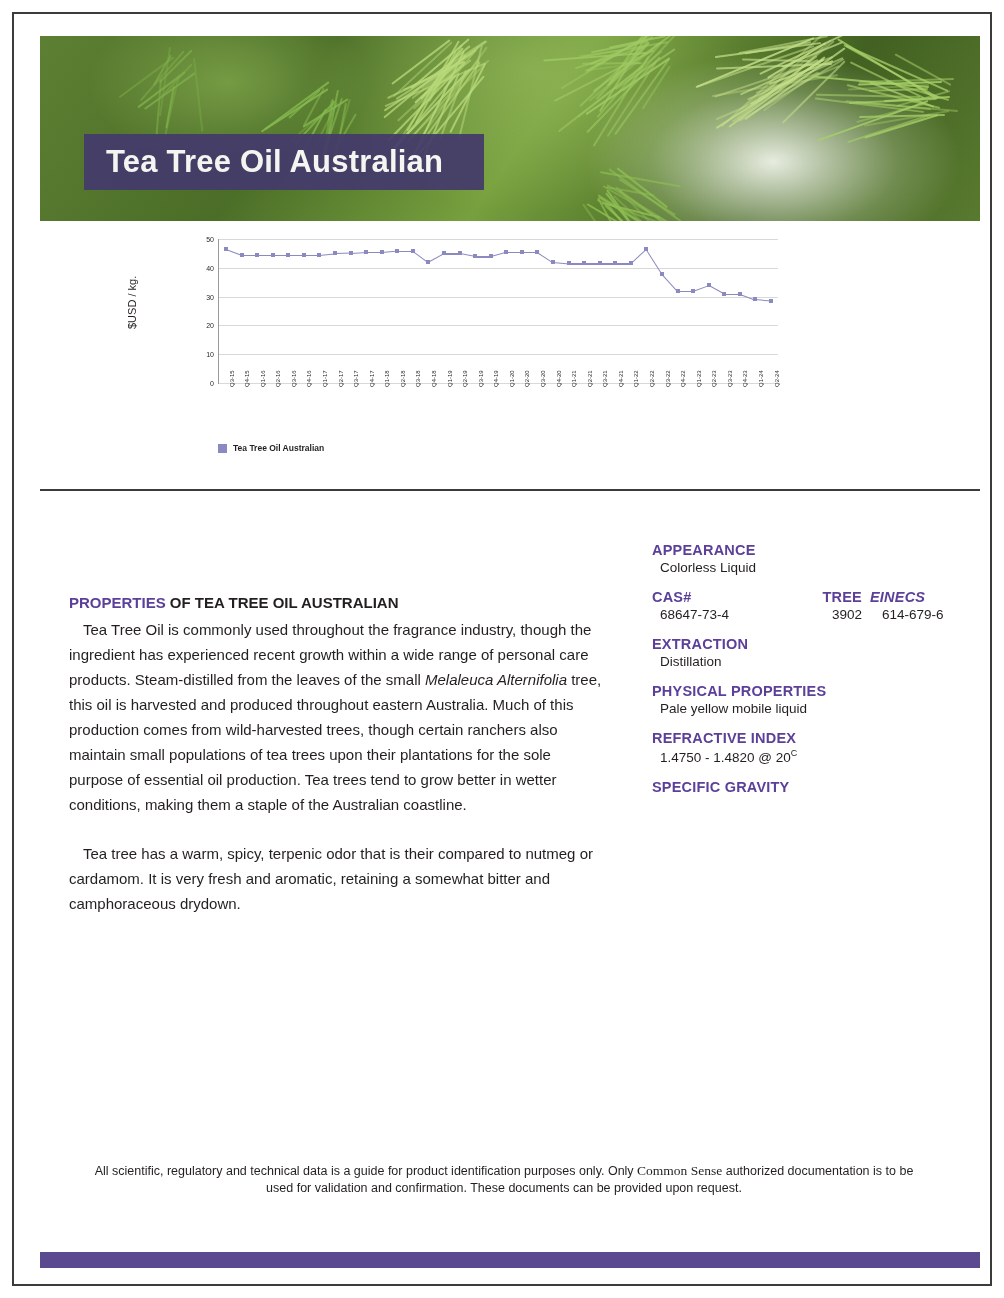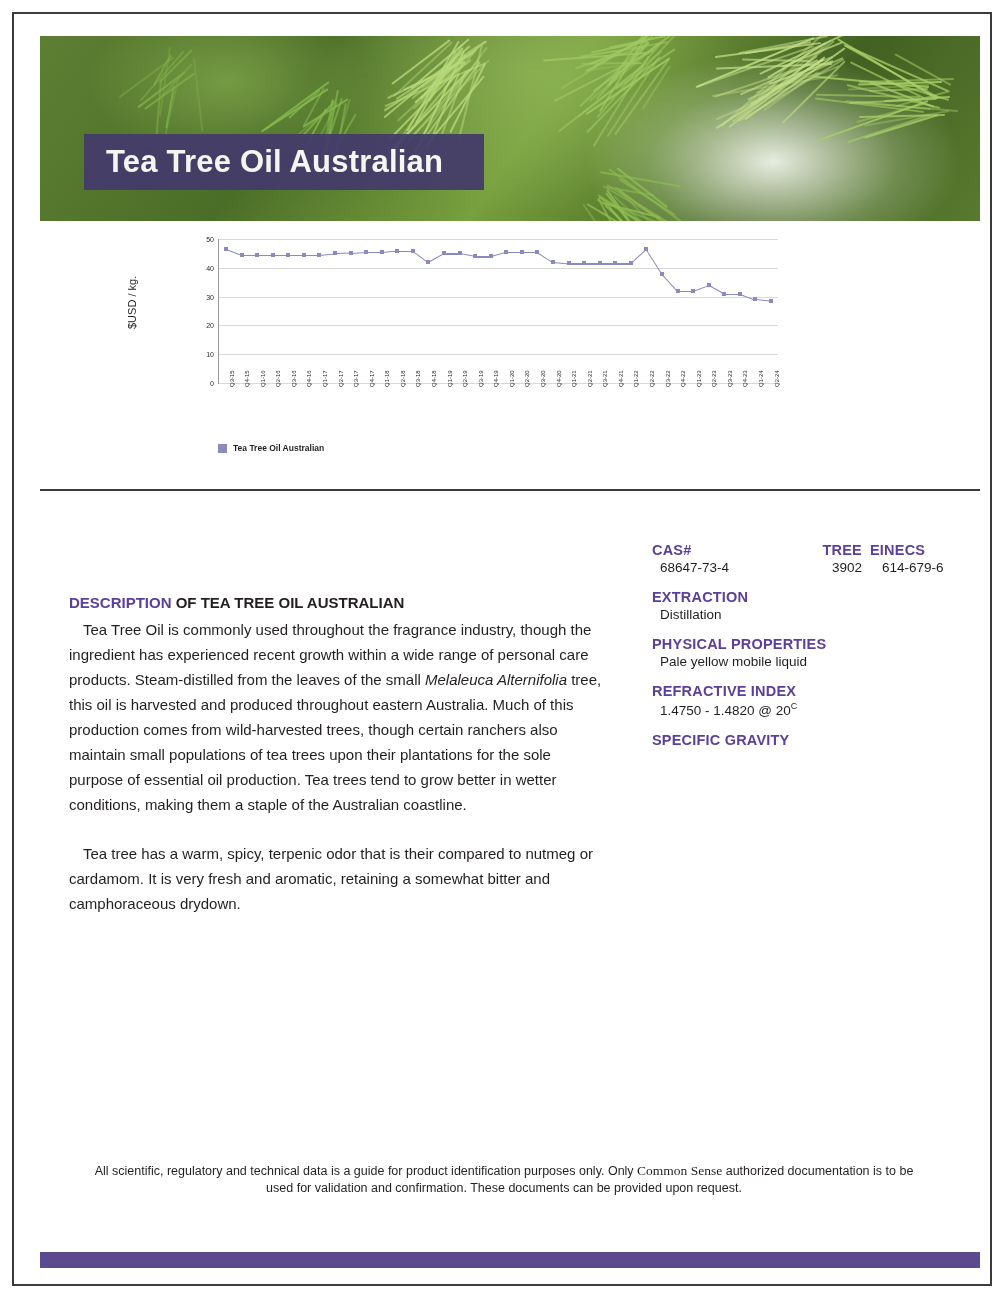--- a/index.html
+++ b/index.html
@@ -227,21 +227,21 @@
   }
   .prop-row {
     display: flex;
     margin-bottom: 14px;
   }
   .prop-col-cas { width: 128px; }
   .prop-col-fema { width: 82px; }
   .prop-col-einecs { width: 110px; }
   .prop-col-fema .prop-label,
   .prop-col-fema .prop-value { text-align: right; padding-left: 0; }
-  .prop-col-einecs .prop-label { padding-left: 8px; }
+  .prop-col-einecs .prop-label { padding-left: 8px; font-style: italic; }
   .prop-col-einecs .prop-value { padding-left: 20px; }
   sup {
     font-size: 9px;
     vertical-align: super;
   }
 
   
   .disclaimer {
     position: absolute;
     left: 80px;
@@ -583,32 +583,36 @@
           </div>
       </div>
       <div class="legend">
         <span class="legend-swatch"></span>
         <span class="legend-label">Tea Tree Oil Australian</span>
       </div>
     </div>
 
     <div class="body-left">
       <div class="sec-head">
-        <span class="accent">DESCRIPTION</span><span> OF TEA TREE OIL AUSTRALIAN</span>
+        <span class="accent">PROPERTIES</span><span> OF TEA TREE OIL AUSTRALIAN</span>
       </div>
       <div class="sec-body">
         <span>Tea Tree Oil is commonly used throughout the fragrance industry, though the ingredient has experienced recent growth within a wide range of personal care products. Steam-distilled from the leaves of the small </span><em>Melaleuca Alternifolia</em><span> tree, this oil is harvested and produced throughout eastern Australia. Much of this production comes from wild-harvested trees, though certain ranchers also maintain small populations of tea trees upon their plantations for the sole purpose of essential oil production. Tea trees tend to grow better in wetter conditions, making them a staple of the Australian coastline.</span>
       </div>
 
       <div class="gap"></div>
 
       <div class="sec-body">Tea tree has a warm, spicy, terpenic odor that is their compared to nutmeg or cardamom. It is very fresh and aromatic, retaining a somewhat bitter and camphoraceous drydown.</div>
     </div>
 
     <div class="body-right">
+      <div class="prop">
+        <div class="prop-label">APPEARANCE</div>
+        <div class="prop-value">Colorless Liquid</div>
+      </div>
 
       <div class="prop-row">
         <div class="prop-col-cas">
           <div class="prop-label">CAS#</div>
           <div class="prop-value">68647-73-4</div>
         </div>
         <div class="prop-col-fema">
           <div class="prop-label">TREE</div>
           <div class="prop-value">3902</div>
         </div>

